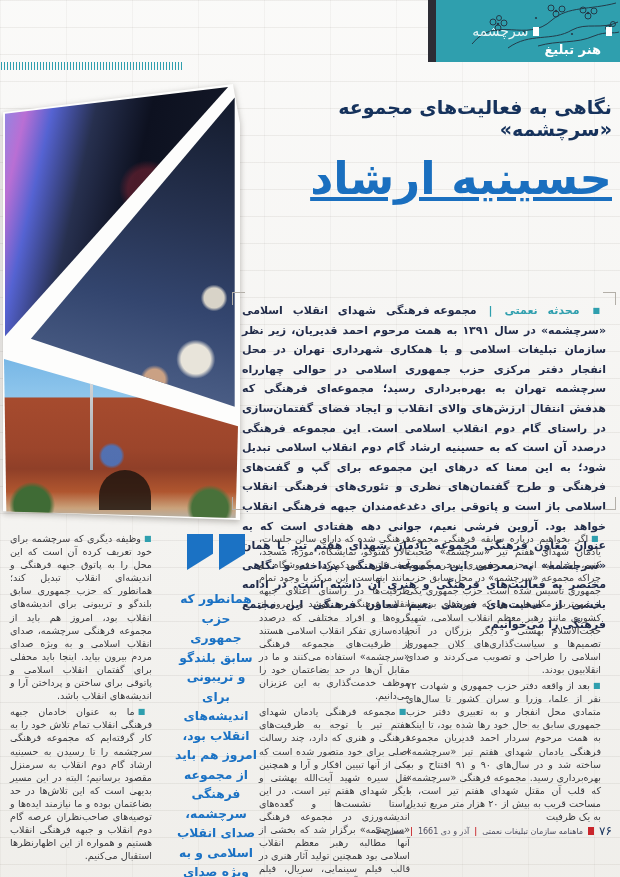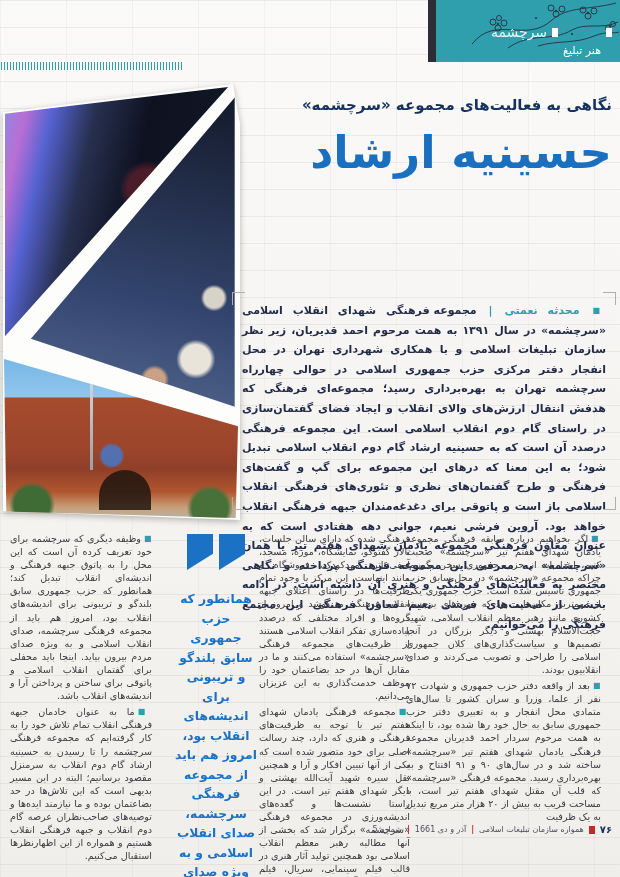--- a/index.html
+++ b/index.html
@@ -12,30 +12,30 @@
          linear-gradient(180deg, rgba(255,255,255,.6), rgba(235,233,228,.4));
        background-size:100% 27px, 66px 27px, 100% 100%;}
   .page{position:absolute;inset:0;}
 
   
   .band{position:absolute;top:0;right:0;width:184px;height:62px;background:#2f9fae;}
   .band-edge{position:absolute;top:0;left:-8px;width:8px;height:62px;background:#2d2d35;}
   .band-fringe{position:absolute;top:62px;left:-8px;width:192px;height:8px;
     background:repeating-linear-gradient(90deg,#2f9fae 0 1px,rgba(0,0,0,0) 1px 3px);}
   .band-label{position:absolute;bottom:5px;right:8px;direction:rtl;display:flex;align-items:center;gap:5px;color:#fff;}
-  .band-title{font-size:11px;font-weight:normal;margin-top:37px;}
+  .band-title{font-size:13px;font-weight:bold;margin-top:37px;}
   .band-sub{font-size:14px;color:#eaf6f7;}
   .wsq{width:6px;height:9px;background:#fff;display:inline-block;}
   .ornament{position:absolute;top:0;right:0;width:152px;height:50px;opacity:.85;}
 
   
   .headline{position:absolute;top:96px;right:8px;width:372px;text-align:right;direction:rtl;}
-  .kicker{font-size:15px;font-weight:bold;color:#16325c;margin-bottom:8px;letter-spacing:-.2px;text-align:right;}
+  .kicker{font-size:19px;font-weight:bold;color:#16325c;margin-bottom:8px;letter-spacing:-.2px;text-align:right;}
   .hl{font-weight:800;font-size:45px;line-height:61px;letter-spacing:-1px;}
-  .hl1{color:#1a6fbf;}
+  .hl1{color:#1a6fbf;text-decoration:underline;}
   .hl2,.hl3{color:#2095a9;}
 
   
   .collage{position:absolute;left:3px;top:84px;width:237px;height:436px;filter:drop-shadow(0 2px 3px rgba(60,55,45,.35));}
   .backing{position:absolute;inset:0;background:#fdfdfc;
     clip-path:polygon(0% 6.5%, 97% 0%, 100% 9%, 100% 100%, 0% 98%);}
   .photoA{position:absolute;left:2px;top:3px;width:230px;height:268px;
     clip-path:polygon(0 10%, 97% 0%, 0 93%);
     background:
       radial-gradient(circle at 62% 38%, rgba(150,40,55,.45) 0 9%, rgba(0,0,0,0) 13%),
@@ -83,21 +83,21 @@
 
   
   .pullquote{position:absolute;left:174px;top:534px;width:84px;text-align:center;direction:rtl;}
   .qmarks{display:flex;justify-content:center;gap:6px;margin:0 0 20px 0;}
   .qmark{width:26px;height:36px;background:#1b72c4;clip-path:polygon(0 0,100% 0,100% 55%,0 100%);}
   .pq-text{font-size:12.3px;line-height:19.5px;font-weight:bold;color:#1b72c4;}
 
   
   .footer{position:absolute;top:824px;right:8px;direction:rtl;display:flex;align-items:center;gap:5px;
           font-size:8px;color:#4c4c5e;}
-  .pageno{font-size:10px;font-weight:bold;color:#16325c;}
+  .pageno{font-size:12px;font-weight:normal;color:#16325c;}
   .rsq{width:6px;height:8px;background:#c9252b;display:inline-block;}
   .fsep{color:#c9252b;font-weight:bold;}
 </style>
 </head>
 <body>
 
 <div class="page">
 
   <div class="band">
     <div class="band-edge"></div>
@@ -184,20 +184,20 @@
   </div>
 
   <div class="col col-left">
     <p><span class="bullet">■</span><span>وظیفه دیگری که سرچشمه برای خود تعریف کرده آن است که این محل را به پاتوق جبهه فرهنگی و اندیشه‌ای انقلاب تبدیل کند؛ همانطور که حزب جمهوری سابق بلندگو و تریبونی برای اندیشه‌های انقلاب بود، امروز هم باید از مجموعه فرهنگی سرچشمه، صدای انقلاب اسلامی و به ویژه صدای مردم بیرون بیاید. اینجا باید محفلی برای گفتمان انقلاب اسلامی و پاتوقی برای ساختن و پرداختن آرا و اندیشه‌های انقلاب باشد.</span></p>
     <p><span class="bullet">■</span><span>ما به عنوان خادمان جبهه فرهنگی انقلاب تمام تلاش خود را به کار گرفته‌ایم که مجموعه فرهنگی سرچشمه را تا رسیدن به حسینیه ارشاد گام دوم انقلاب به سرمنزل مقصود برسانیم؛ البته در این مسیر بدیهی است که این تلاش‌ها در حد بضاعتمان بوده و ما نیازمند ایده‌ها و توصیه‌های صاحب‌نظران عرصه گام دوم انقلاب و جبهه فرهنگی انقلاب هستیم و همواره از این اظهارنظرها استقبال می‌کنیم.</span></p>
   </div>
 
   <div class="footer">
     <span class="pageno">۷۶</span>
     <span class="rsq"></span>
-    <span>همواره سازمان تبلیغات اسلامی</span>
+    <span>ماهنامه سازمان تبلیغات نعمتی</span>
     <span class="fsep">|</span>
     <span>آذر و دی 1661</span>
     <span class="fsep">|</span>
     <span>شماره 5</span>
   </div>
 
 </div>
 
 </body></html>

